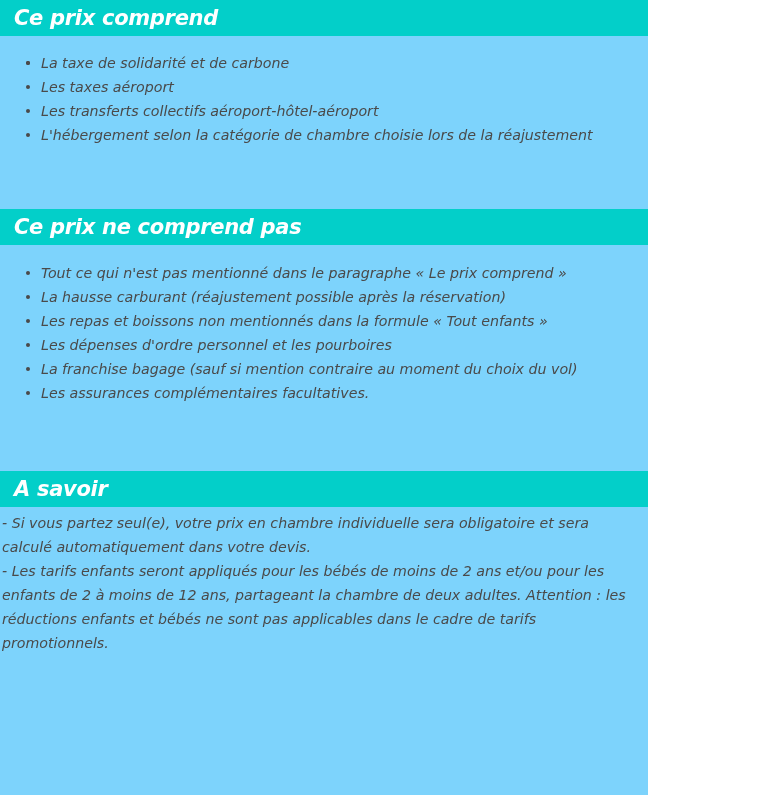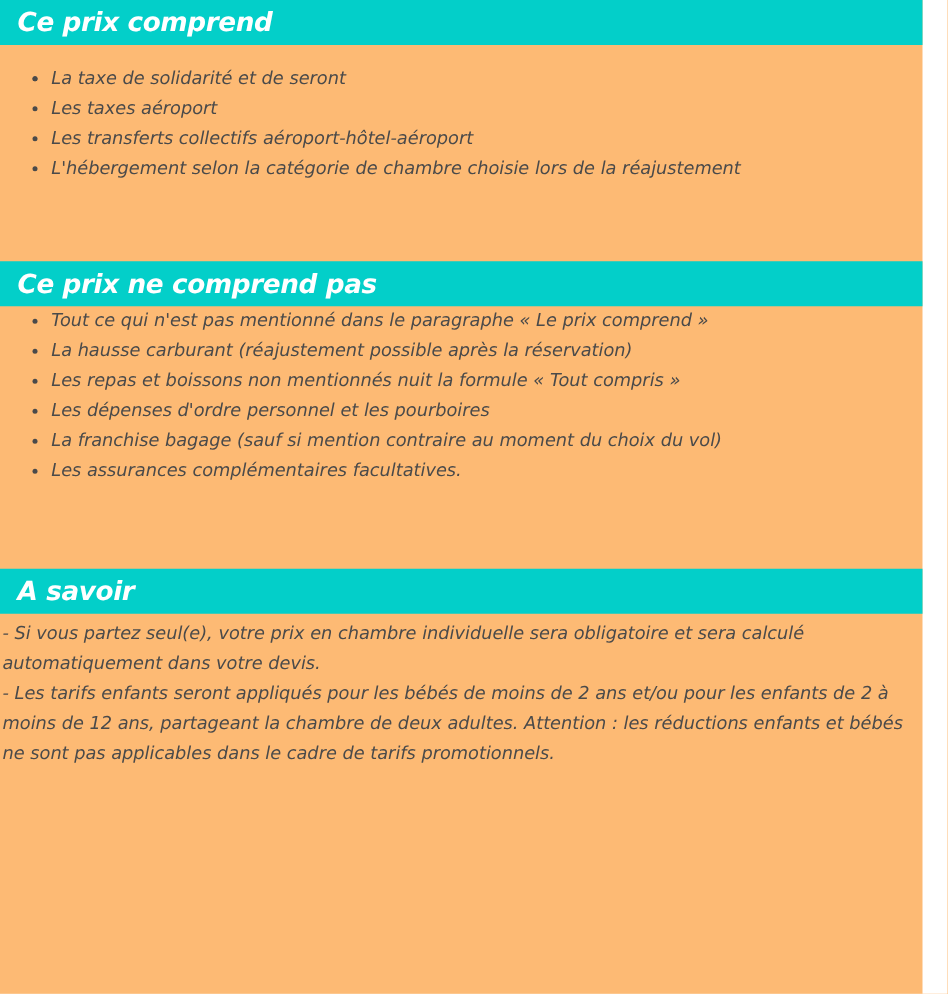--- a/index.html
+++ b/index.html
@@ -8,23 +8,23 @@
   }
   body {
     width: 758px;
     height: 795px;
     background: #ffffff;
     font-family: "DejaVu Sans", sans-serif;
     overflow: hidden;
   }
   .page {
     position: relative;
-    width: 738px;
+    width: 648px;
     height: 795px;
-    background: #fdba74;
+    background: #7dd3fc;
   }
 
   
   .section-band {
     background: #03cfc9;
     height: 36px;
     display: flex;
     align-items: center;
     padding: 0 0 0 14px;
     box-sizing: border-box;
@@ -82,40 +82,40 @@
     font-size: 14.2px;
     line-height: 24px;
     margin: 0;
     padding: 0 10px 0 2px;
     text-align: left;
   }
 
   
   .s1-list { padding-top: 15px; }
   .gap-after-s1 { height: 62px; }
-  .s2-list { }
+  .s2-list { padding-top: 16px; }
   .gap-after-s2 { height: 66px; }
   .s3-body { padding-top: 4px; }
 </style>
 </head>
 <body>
 
 <div class="page">
 
   <div class="section-band">
     <span class="band-title">Ce prix comprend</span>
   </div>
 
   <ul class="bullet-list s1-list">
     <li>
       <span class="dot"></span>
     </li>
     <li>
       <span class="dot"></span>
-      <span>La taxe de solidarité et de seront</span>
+      <span>La taxe de solidarité et de carbone</span>
     </li>
     <li>
       <span class="dot"></span>
       <span>Les taxes aéroport</span>
     </li>
     <li>
       <span class="dot"></span>
       <span>Les transferts collectifs aéroport-hôtel-aéroport</span>
     </li>
     <li>
@@ -134,21 +134,21 @@
     <li>
       <span class="dot"></span>
       <span>Tout ce qui n'est pas mentionné dans le paragraphe « Le prix comprend »</span>
     </li>
     <li>
       <span class="dot"></span>
       <span>La hausse carburant (réajustement possible après la réservation)</span>
     </li>
     <li>
       <span class="dot"></span>
-      <span>Les repas et boissons non mentionnés nuit la formule « Tout compris »</span>
+      <span>Les repas et boissons non mentionnés dans la formule « Tout enfants »</span>
     </li>
     <li>
       <span class="dot"></span>
       <span>Les dépenses d'ordre personnel et les pourboires</span>
     </li>
     <li>
       <span class="dot"></span>
       <span>La franchise bagage (sauf si mention contraire au moment du choix du vol)</span>
     </li>
     <li>

